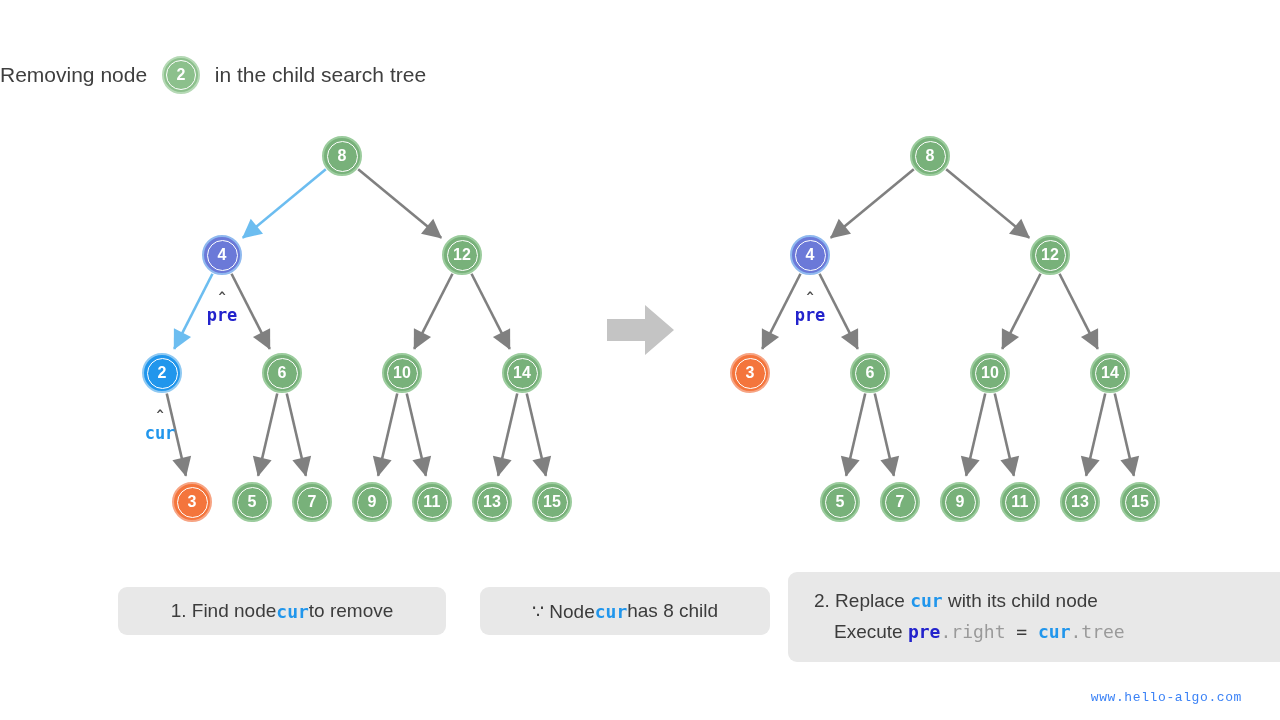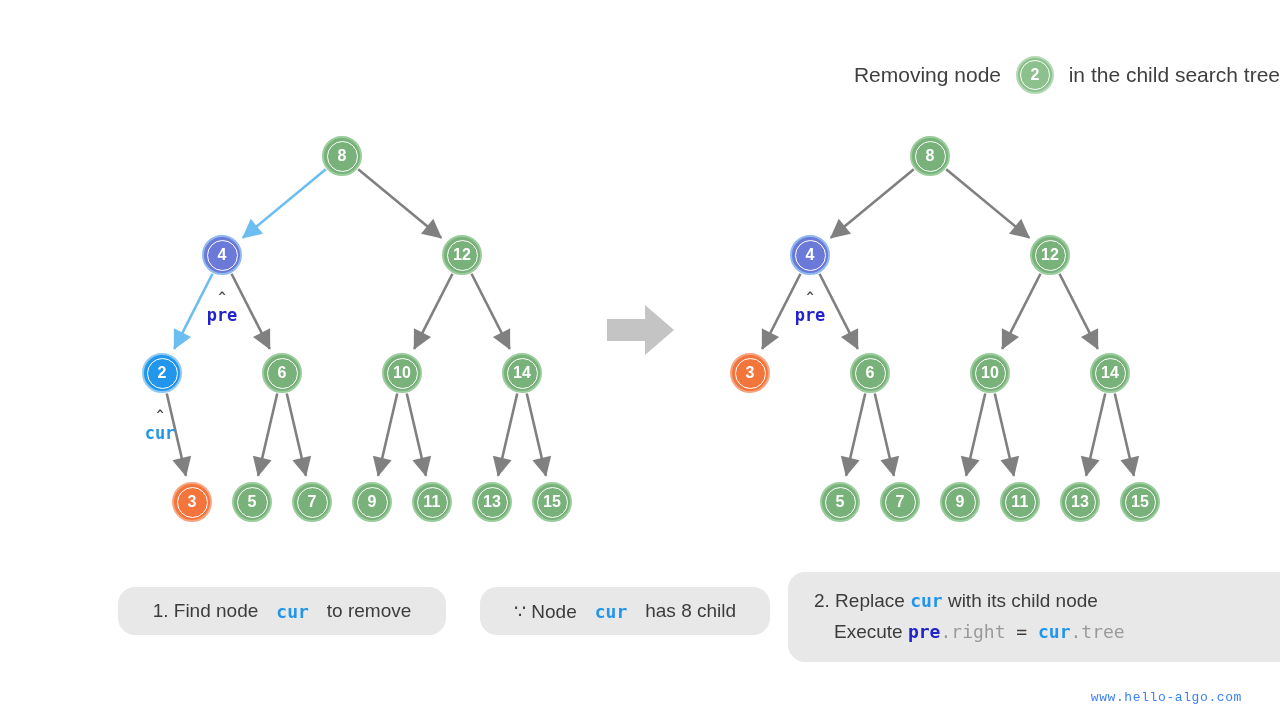--- a/index.html
+++ b/index.html
@@ -15,21 +15,21 @@
     font-family: "Liberation Sans", sans-serif;
     color: #3c3c3c;
   }
 
   
   #title-bar {
     position: absolute;
     left: 0;
     top: 56px;
     width: 1280px;
-    text-align: right;
+    text-align: left;
     font-size: 21px;
     color: #3f3f3f;
     white-space: nowrap;
   }
   #title-bar .t-seg { vertical-align: middle; }
   .inline-node {
     display: inline-block;
     vertical-align: middle;
     width: 38px;
     height: 38px;
@@ -135,25 +135,24 @@
     left: 607px;
     top: 303px;
     width: 68px;
     height: 54px;
   }
 
   
   .caption {
     position: absolute;
     background: #e8e8e8;
-    border-radius: 17px;
+    border-radius: 9px;
     color: #3c3c3c;
     box-sizing: border-box;
     white-space: nowrap;
-    gap: 18px;
   }
   .caption.single {
     height: 48px;
     display: flex;
     align-items: center;
     justify-content: center;
     padding: 0 26px;
     font-size: 19px;
   }
   .caption.multi {

